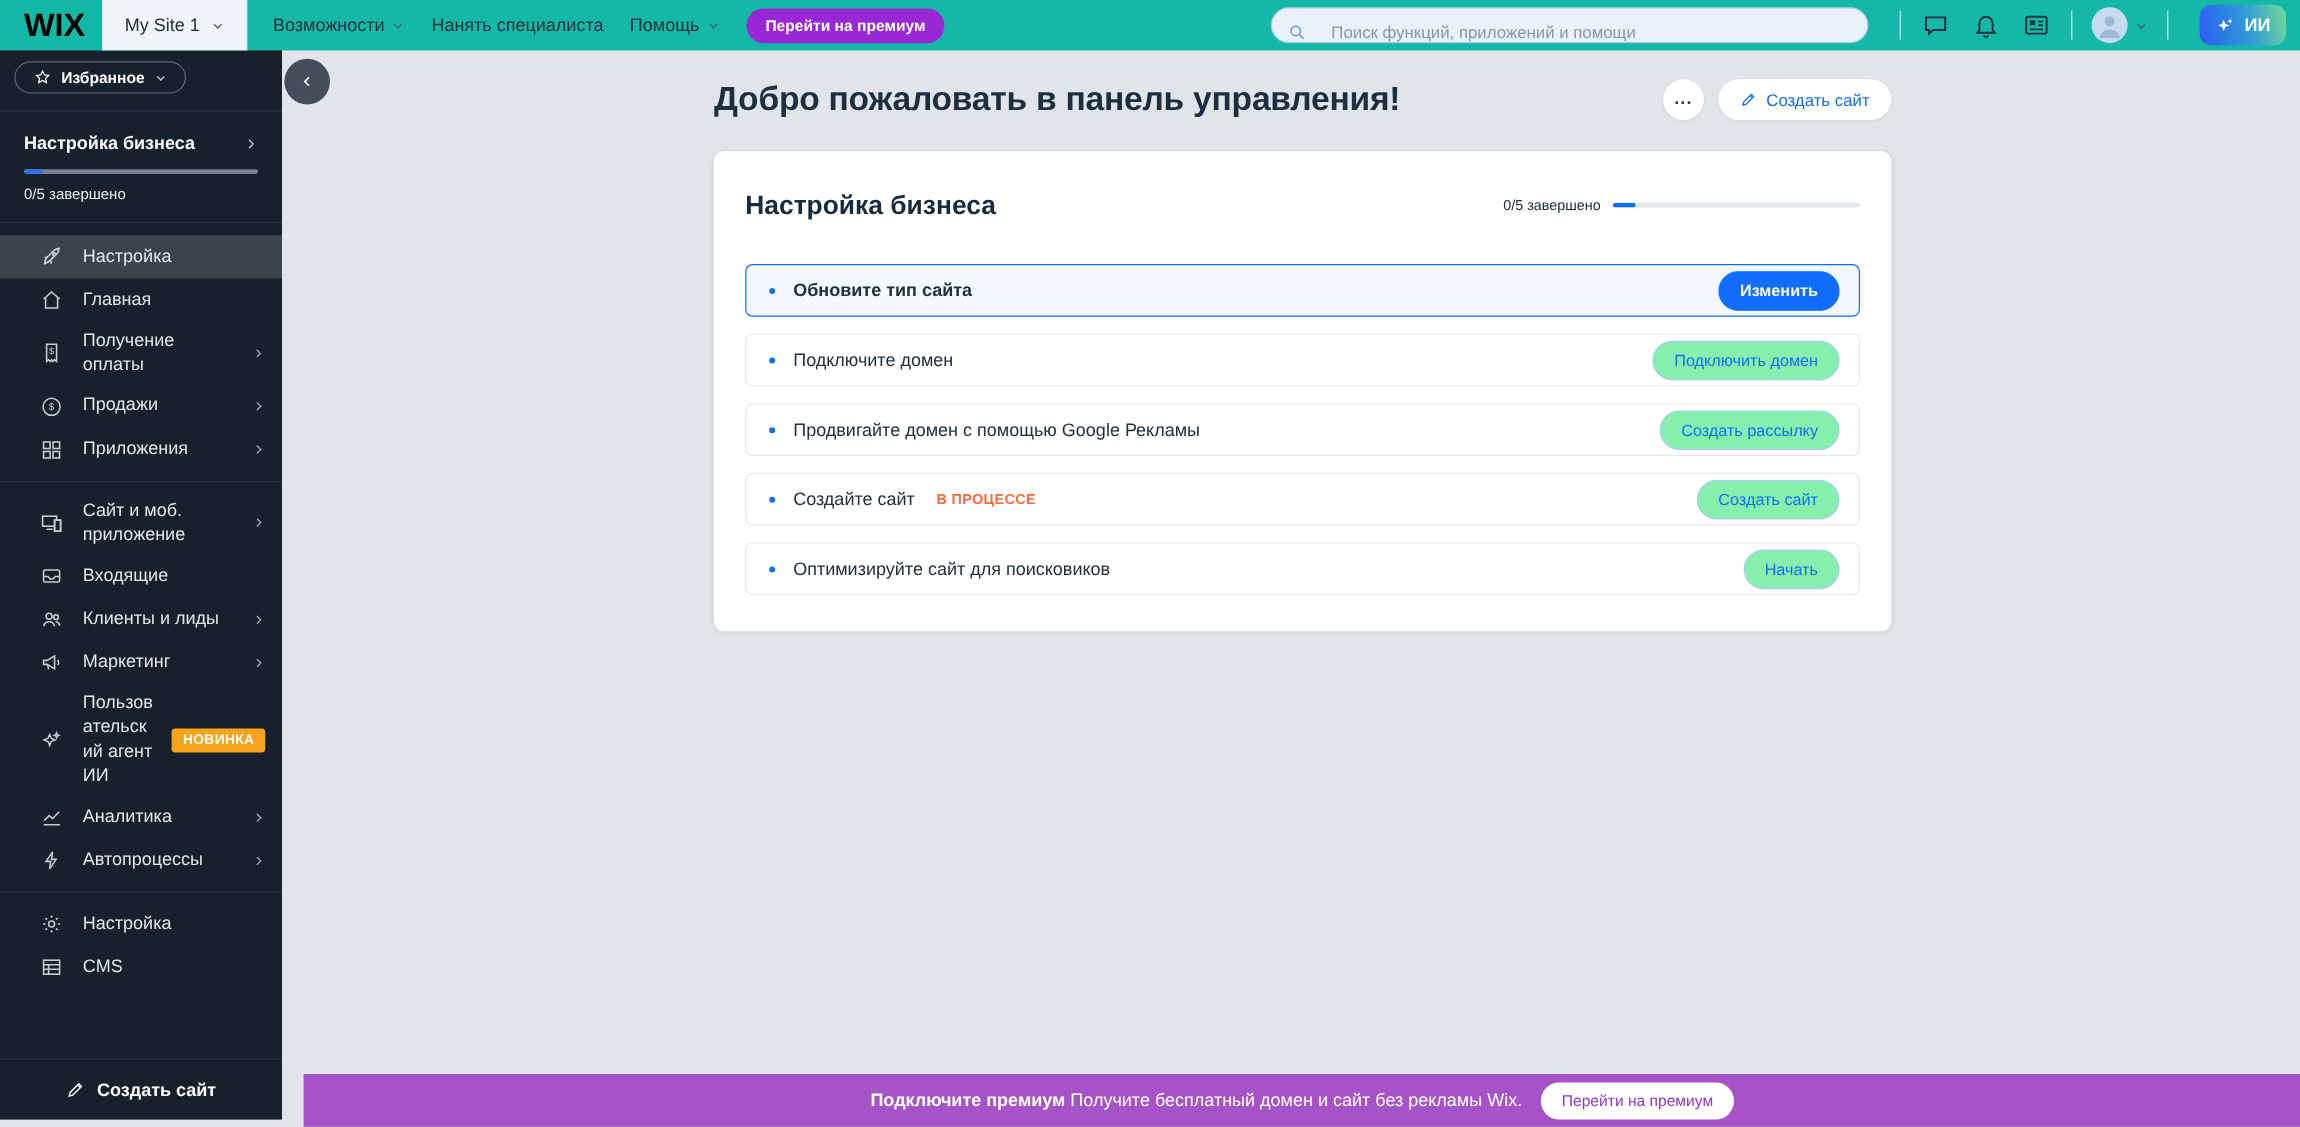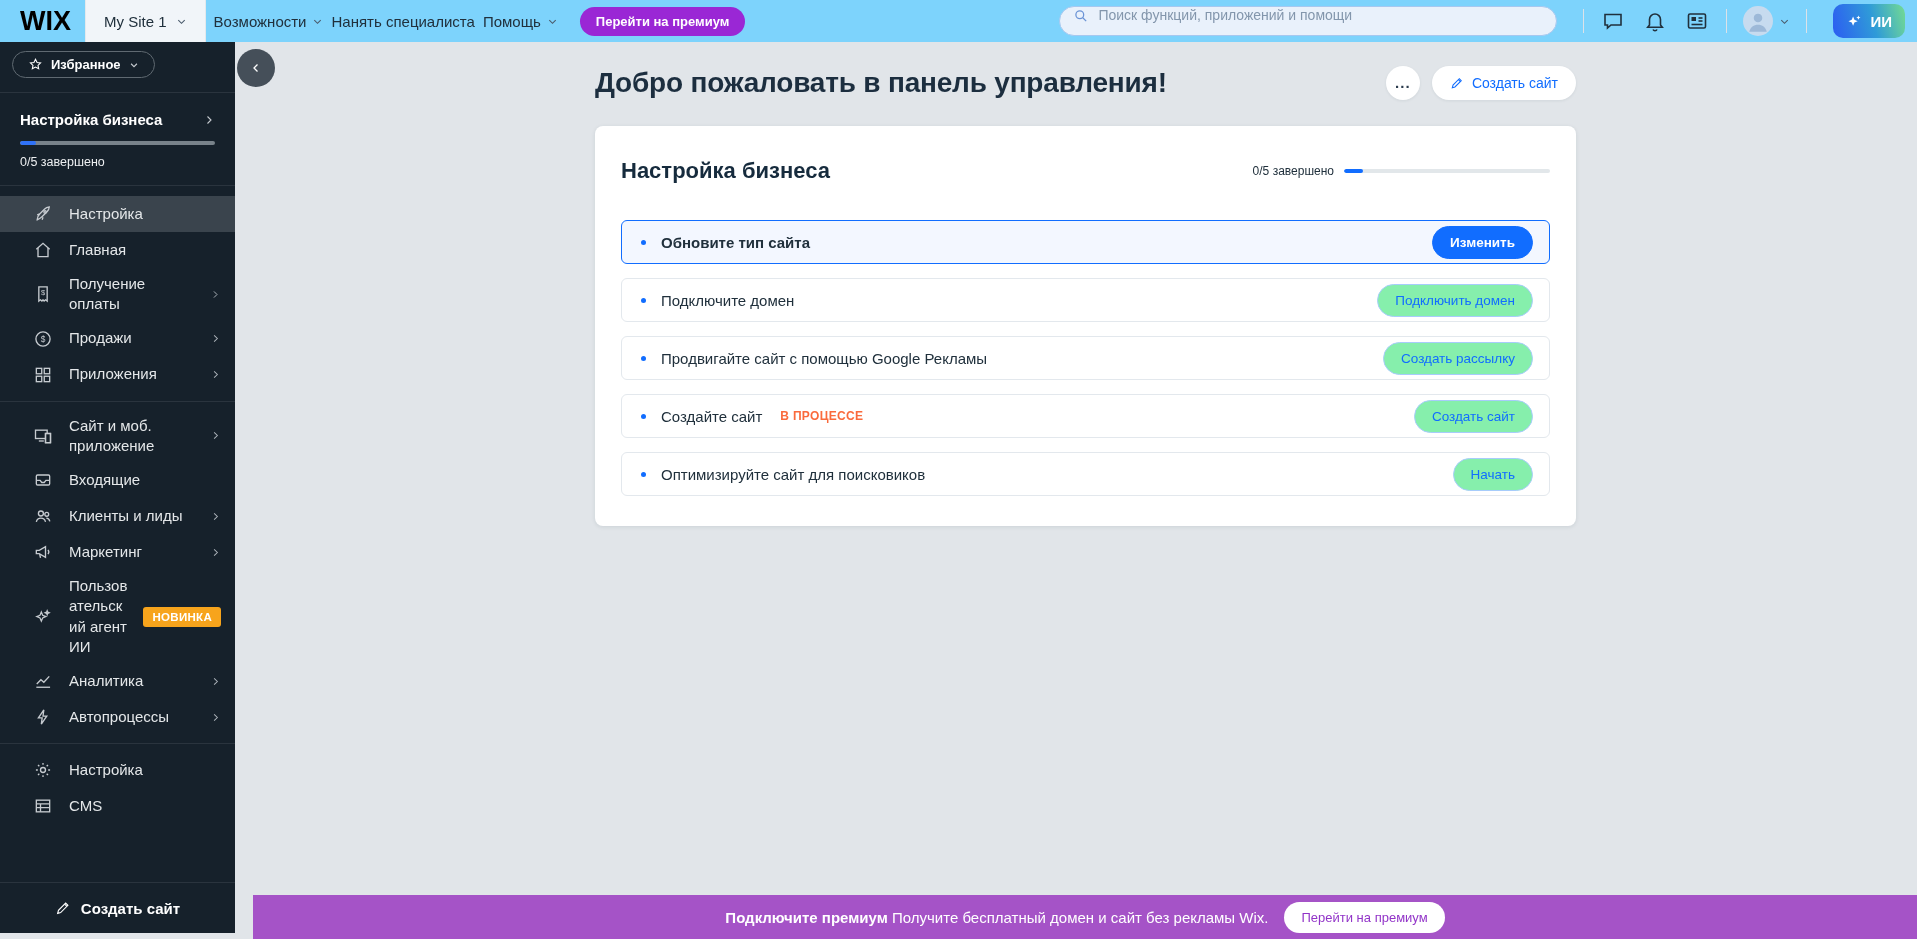--- a/index.html
+++ b/index.html
@@ -1,31 +1,31 @@
 <!DOCTYPE html>
 <html lang="ru"><head>
 <meta charset="utf-8">
 <style>
   * { margin:0; padding:0; box-sizing:border-box; }
   html,body { width:1917px; height:939px; overflow:hidden; background:#E1E5E9;
               font-family:"Liberation Sans", sans-serif; color:#20303C; }
   svg { display:block; }
 
   
-  .topbar { position:absolute; top:0; left:0; width:1917px; height:42px; background:#7dd3fc;
+  .topbar { position:absolute; top:0; left:0; width:1917px; height:42px; background:#14b8a6;
             display:flex; align-items:center; z-index:30; }
   .logo { font-weight:900; font-size:27px; letter-spacing:0; color:#000; margin:0 14px 0 20px; }
   .site-tab { height:42px; display:flex; align-items:center; gap:9px; padding:0 18px;
               background:#F1F5F9; border-left:1px solid #E4E9ED; border-right:1px solid #E4E9ED;
               font-size:15px; cursor:pointer; }
-  .nav-link { margin-left:8px; font-size:15px; display:flex; align-items:center; gap:6px; cursor:pointer; }
+  .nav-link { margin-left:22px; font-size:15px; display:flex; align-items:center; gap:6px; cursor:pointer; }
   .premium-pill { margin-left:22px; background:#9A27D5; color:#fff; font-size:13px; font-weight:bold;
                   padding:7px 16px; border-radius:15px; border:none; cursor:pointer; }
   .search-box { margin-left:auto; width:498px; height:30px; border-radius:15px; background:#E9F1FB;
-                border:1px solid #A6C8F0; display:flex; align-items:flex-start; padding:0 12px; gap:9px; }
+                border:1px solid #A6C8F0; display:flex; align-items:flex-end; padding:0 12px; gap:20px; }
   .search-box input { border:none; outline:none; background:transparent; flex:1; font-size:14px;
                       color:#43586E; font-family:"Liberation Sans", sans-serif; }
   .search-box input::placeholder { color:#8396AC; }
   .top-icons { display:flex; align-items:center; margin:0 10px 0 18px; }
   .icon-btn { width:24px; height:24px; margin:0 9px; color:#20303C; cursor:pointer; }
   .tb-divider { width:1px; height:24px; background:#DCE2E8; margin:0 8px; }
   .avatar-wrap { display:flex; align-items:center; gap:6px; margin:0 8px; cursor:pointer; }
   .avatar { width:30px; height:30px; border-radius:50%; background:#C7DBEF; overflow:hidden;
             display:flex; align-items:center; justify-content:center; color:#9DB9D8; }
   .ai-btn { margin:0 12px 0 8px; height:34px; padding:0 13px; border:none; border-radius:10px;
@@ -412,21 +412,21 @@
         </div>
 
         <div class="task-row">
           <span class="task-bullet"></span>
           <span class="task-label">Подключите домен</span>
           <button class="task-btn">Подключить домен</button>
         </div>
 
         <div class="task-row">
           <span class="task-bullet"></span>
-          <span class="task-label">Продвигайте сайт с помощью Google Рекламы</span>
+          <span class="task-label">Продвигайте домен с помощью Google Рекламы</span>
           <button class="task-btn">Создать рассылку</button>
         </div>
 
         <div class="task-row">
           <span class="task-bullet"></span>
           <span class="task-label">Создайте сайт</span>
           <span class="task-status">В ПРОЦЕССЕ</span>
           <button class="task-btn">Создать сайт</button>
         </div>
 

